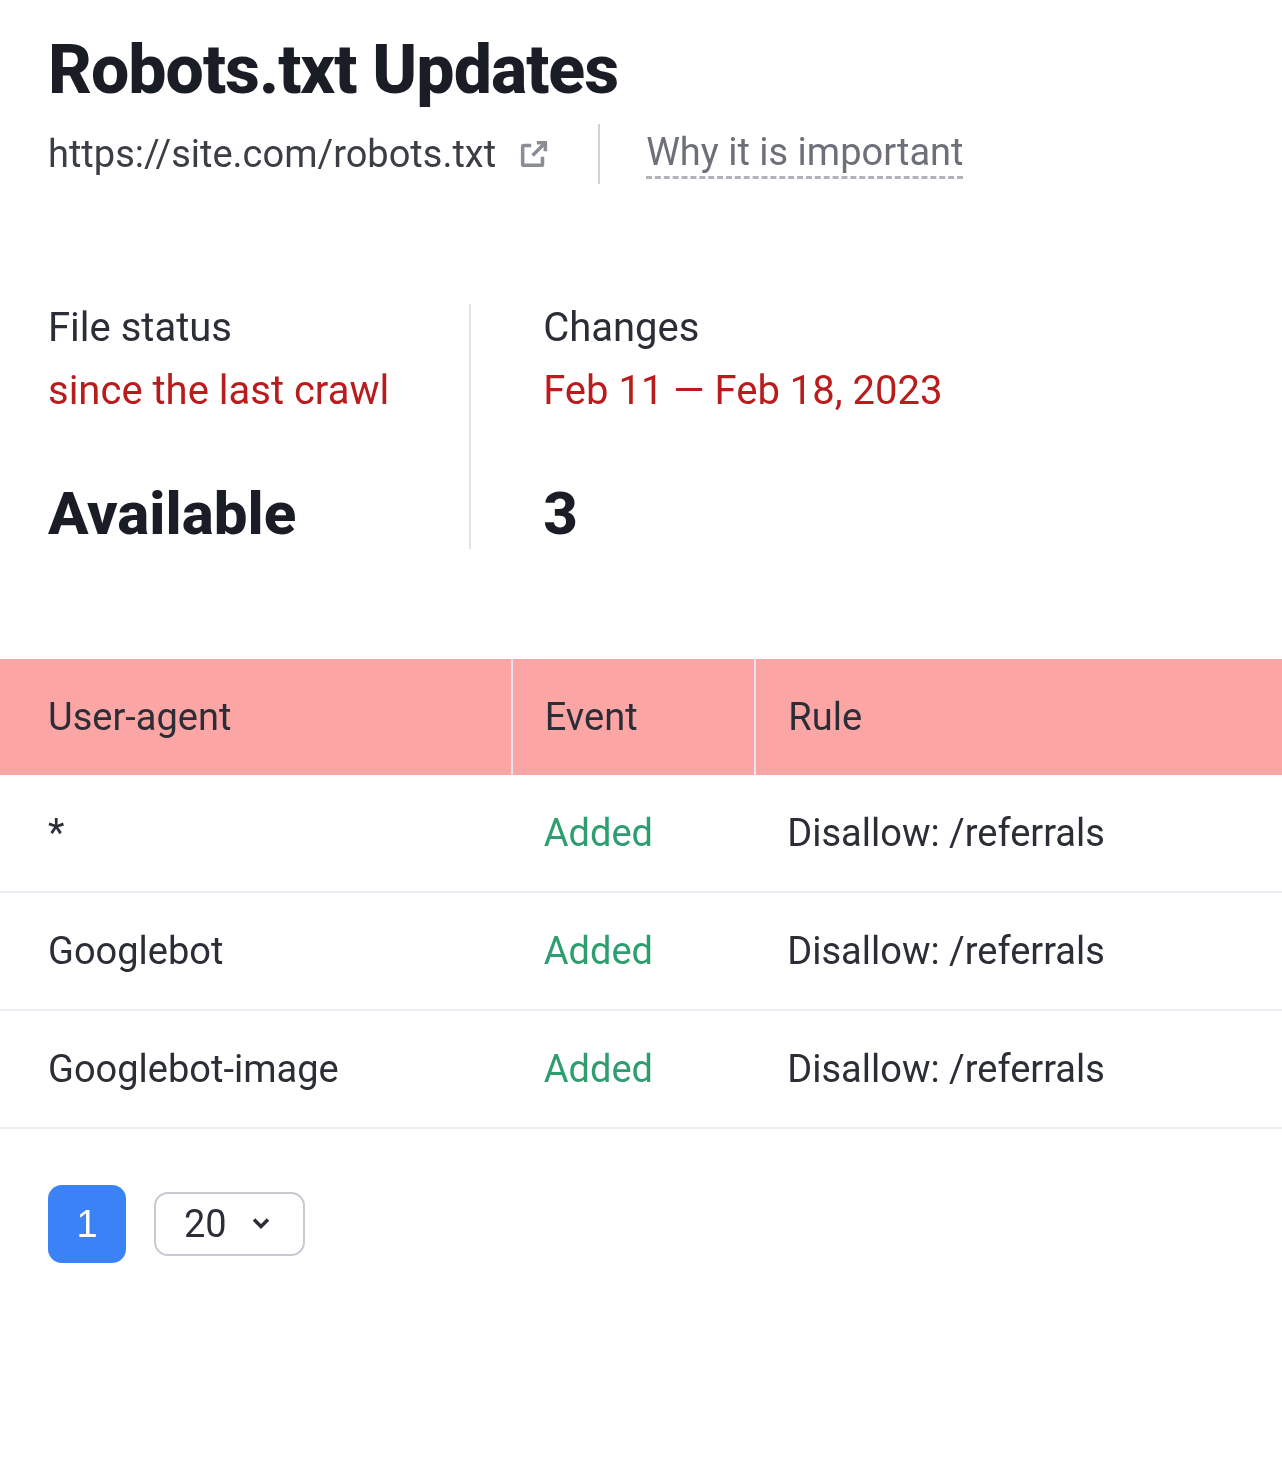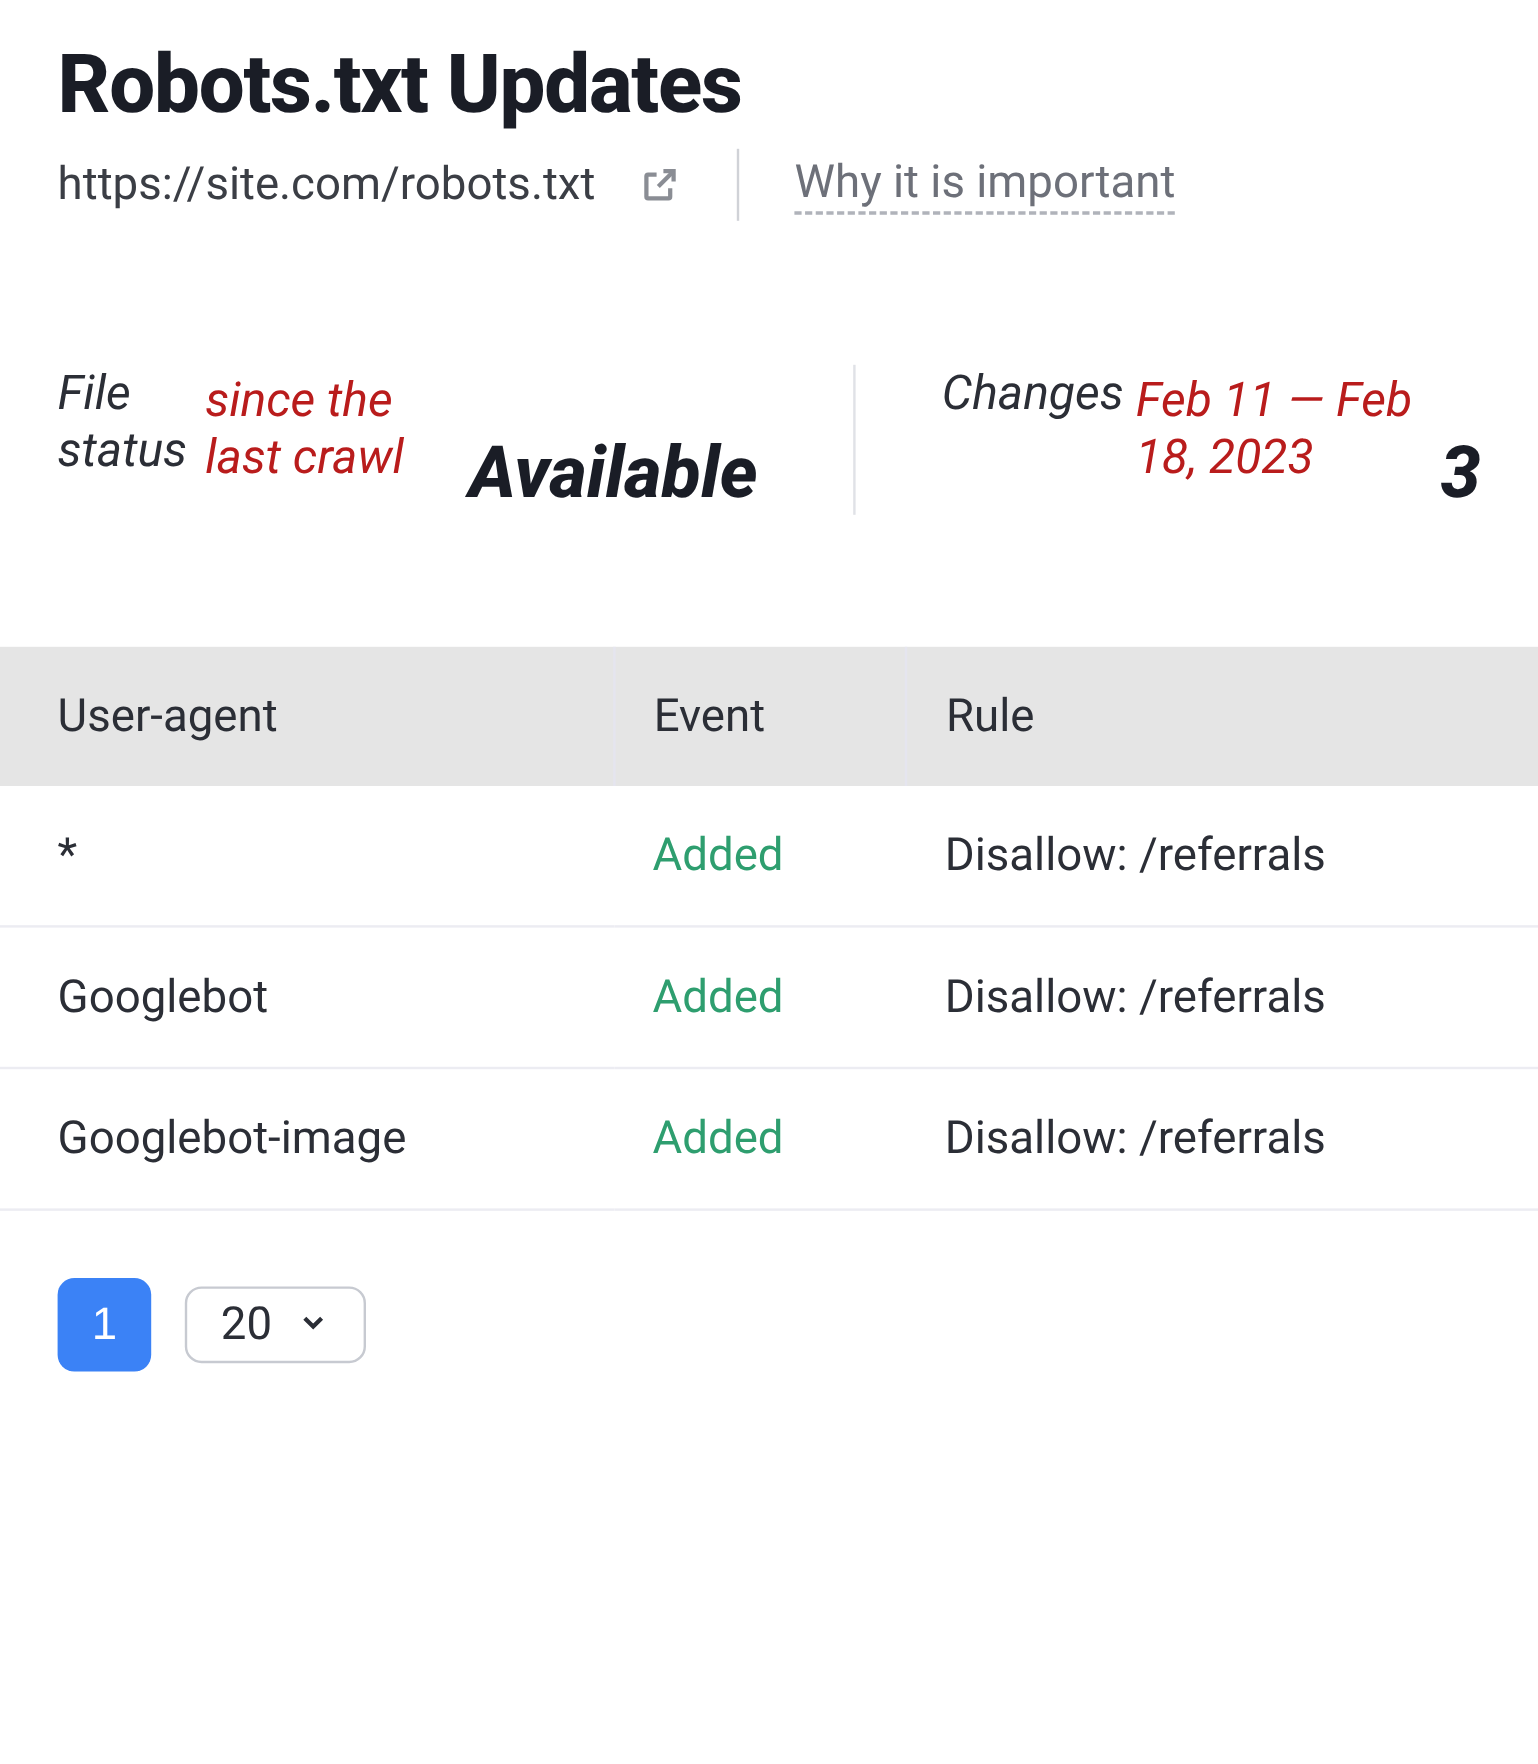--- a/index.html
+++ b/index.html
@@ -24,21 +24,21 @@
     .url-row {
       display: flex;
       align-items: center;
       gap: 20px;
       font-size: 38px;
       color: #55585f;
     }
     .url-group {
       display: flex;
       align-items: center;
-      gap: 36px;
+      gap: 20px;
     }
     .url-text {
       color: #3b3e45;
       font-size: 38px;
     }
     .external-icon {
       width: 36px;
       height: 36px;
       display: inline-flex;
       align-items: center;
@@ -65,22 +65,22 @@
       padding-bottom: 2px;
       cursor: pointer;
     }
     .stats-row {
       display: flex;
       margin-top: 120px;
       margin-bottom: 110px;
     }
     .stat-block {
       display: flex;
+      flex-direction: column;
       gap: 10px;
-      font-style: italic;
     }
     .stat-block.left {
       padding-right: 80px;
     }
     .stat-block.right {
       padding-left: 72px;
     }
     .stat-divider {
       width: 2px;
       background: #e0e2e7;
@@ -105,21 +105,21 @@
     .table-wrapper {
       margin-left: -48px;
       margin-right: -48px;
     }
     table.updates-table {
       width: 100%;
       border-collapse: collapse;
       font-size: 38px;
     }
     table.updates-table thead th {
-      background: #e5e5e5;
+      background: #fca5a5;
       color: #2b2e36;
       font-weight: 400;
       text-align: left;
       padding: 36px 38px 36px 48px;
       border-right: 2px solid #e5e5ef;
     }
     table.updates-table thead th:last-child {
       border-right: none;
     }
     table.updates-table thead th.col-event {

